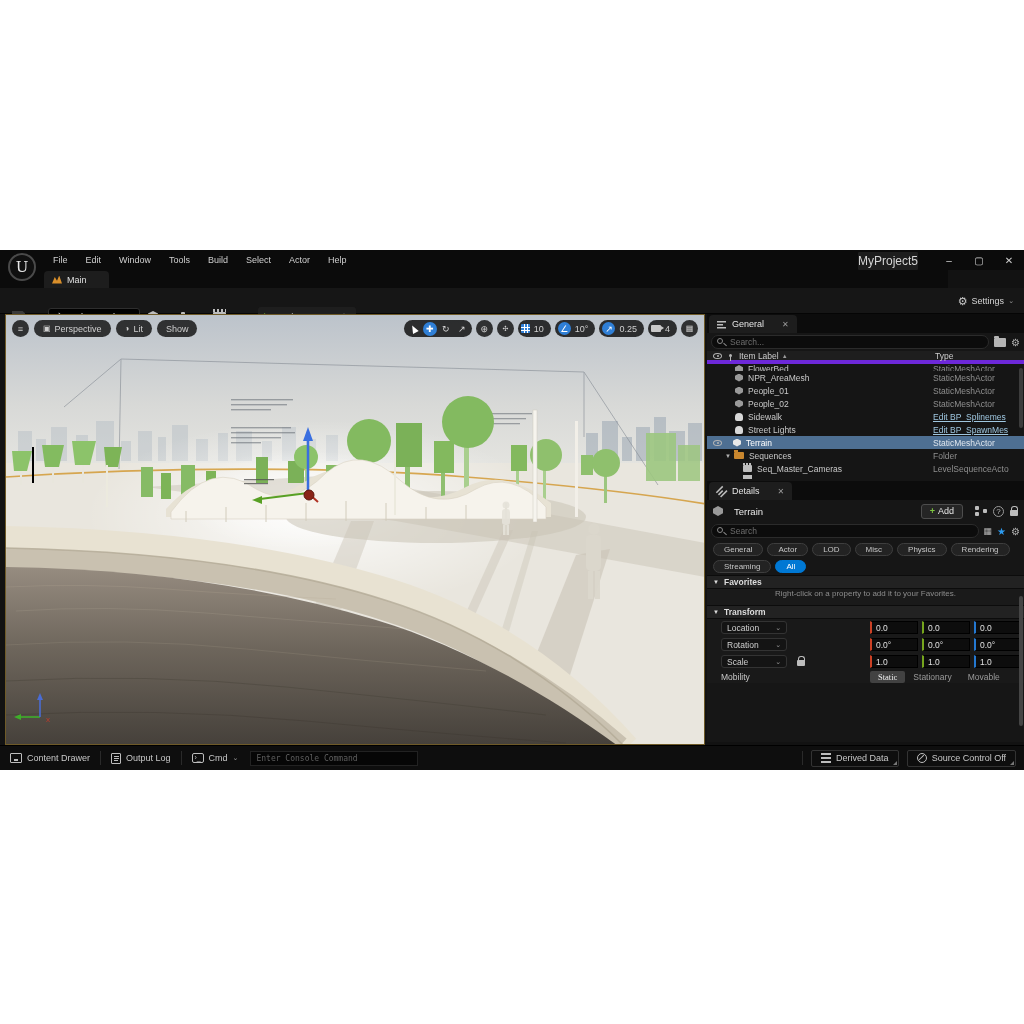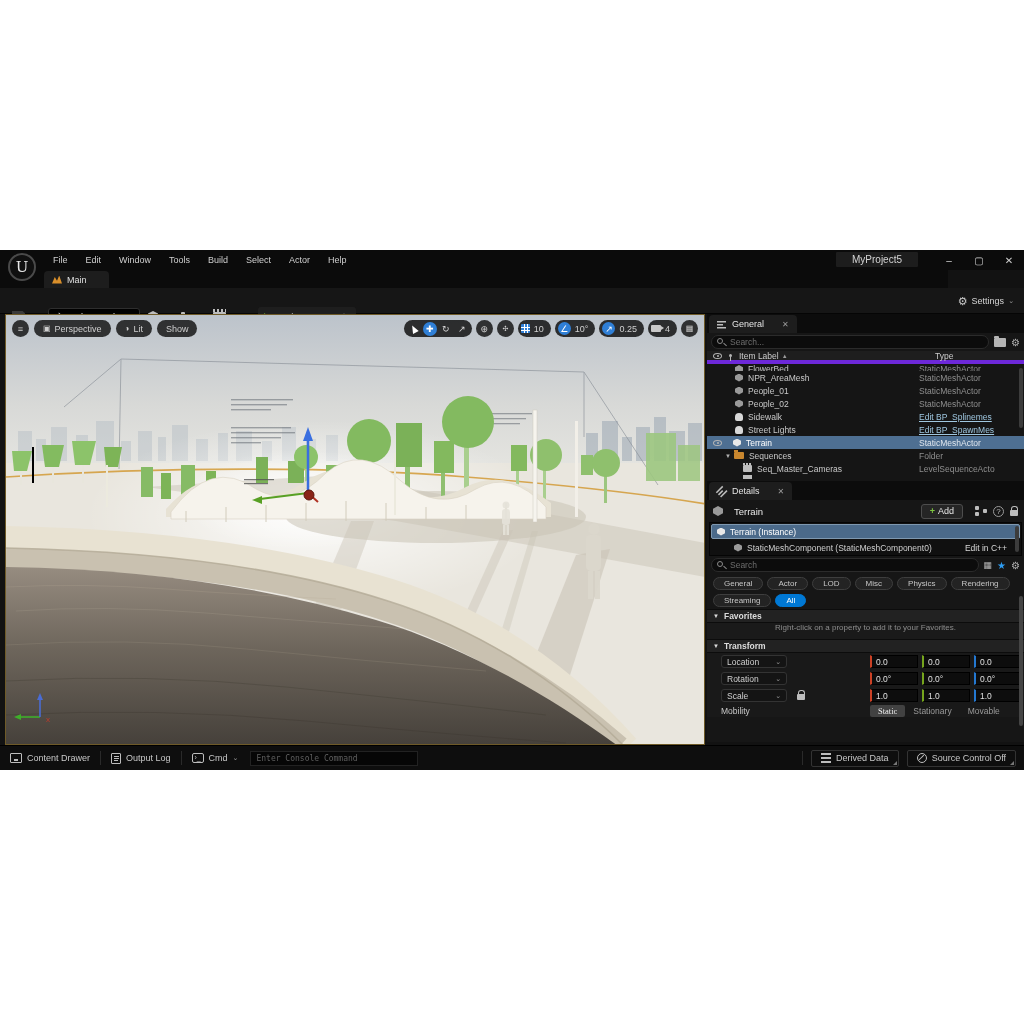--- a/index.html
+++ b/index.html
@@ -5,21 +5,21 @@
   * { margin:0; padding:0; box-sizing:border-box; }
   body { background:#ffffff; font-family:"Liberation Sans", sans-serif; }
   .stage { position:relative; width:1024px; height:1024px; background:#fff; overflow:hidden; }
   .window { position:absolute; left:0; top:250px; width:1024px; height:520px; background:#121212; color:#c0c0c0; font-size:9px; }
 
   
   .menubar { position:absolute; left:0; top:0; width:1024px; height:20px; background:#0b0b0b; }
   .ue-logo { position:absolute; left:8px; top:3px; width:28px; height:28px; border-radius:50%; background:#101010; border:2px solid #4a4a4a; color:#e8e8e8; text-align:center; line-height:25px; font-family:"DejaVu Serif", serif; font-size:15px; z-index:5; }
   .menus { position:absolute; left:44px; top:0; height:20px; display:flex; align-items:center; }
   .menu-item { padding:0 9px; color:#cfcfcf; font-size:9px; height:20px; line-height:20px; cursor:default; }
-  .proj-pill { position:absolute; right:106px; top:2px; background:#1d1d1d; border-radius:1px; padding:2px 16px; color:#d5d5d5; font-size:10px; }
+  .proj-pill { position:absolute; right:106px; top:2px; background:#1d1d1d; border-radius:1px; padding:2px 0; color:#d5d5d5; font-size:12px; }
   .win-btns { position:absolute; right:8px; top:0; height:20px; display:flex; align-items:center; gap:16px; color:#cfcfcf; font-size:10px; }
   .win-btn { width:14px; text-align:center; }
 
   
   .tabrow { position:absolute; left:0; top:20px; width:948px; height:18px; background:#0b0b0b; }
   .main-tab { position:absolute; left:44px; top:1px; height:17px; background:#1d1d1d; border-radius:4px 4px 0 0; display:flex; align-items:center; gap:5px; padding:0 22px 0 8px; color:#e0e0e0; }
   .levels-ico { width:10px; height:8px; background:#d98f2b; clip-path:polygon(0 100%,28% 20%,50% 65%,72% 0,100% 100%); }
 
   
   .toolbar { position:absolute; left:0; top:38px; width:1024px; height:26px; background:#161616; border-bottom:1px solid #050505; display:flex; align-items:center; }
@@ -88,21 +88,21 @@
   .outl-header { height:13px; background:#1e1e1e; display:flex; align-items:center; font-size:8.5px; color:#cdcdcd; border-bottom:4px solid #6d28d9; }
   .col-type { position:absolute; left:228px; }
   .eye { width:9px; height:6px; border:1px solid #b5b5b5; border-radius:50%; position:relative; display:inline-block; }
   .eye::after { content:""; position:absolute; left:2.5px; top:1px; width:2.5px; height:2.5px; background:#b5b5b5; border-radius:50%; }
   .pin { width:3px; height:3px; background:#b5b5b5; border-radius:50%; position:relative; display:inline-block; margin:0 3px; }
   .pin::after { content:""; position:absolute; left:1px; top:3px; width:1px; height:4px; background:#b5b5b5; }
 
   .outl-rows { position:relative; height:117px; overflow:hidden; background:#151515; }
   .orow { position:relative; height:13px; display:flex; align-items:center; font-size:8.5px; color:#c9c9c9; }
   .orow.sel { background:#4e6f92; color:#fff; }
-  .orow .typ { position:absolute; left:212px; color:#8f8f8f; width:86px; overflow:hidden; white-space:nowrap; }
+  .orow .typ { position:absolute; left:226px; color:#8f8f8f; width:86px; overflow:hidden; white-space:nowrap; }
   .orow.sel .typ { color:#dfe6ee; }
   .orow .typ.link { color:#9fc7e0; text-decoration:underline; }
   .mesh-ico { width:8px; height:8px; background:#9a9a9a; clip-path:polygon(50% 0,100% 28%,100% 72%,50% 100%,0 72%,0 28%); margin-right:5px; flex:0 0 auto; }
   .bpobj-ico { width:8px; height:8px; background:#d8d8d8; border-radius:50% 50% 2px 2px; margin-right:5px; flex:0 0 auto; }
   .folder-ico { width:10px; height:7px; background:#c8862e; border-radius:1px; position:relative; margin-right:5px; flex:0 0 auto; }
   .folder-ico::before { content:""; position:absolute; left:0; top:-2px; width:4px; height:2px; background:#c8862e; }
   .seq-ico { width:9px; height:7px; background:#bdbdbd; border-radius:1px; position:relative; margin-right:5px; flex:0 0 auto; }
   .seq-ico::before { content:""; position:absolute; left:0; top:-2px; width:9px; height:2px; background:repeating-linear-gradient(90deg,#bdbdbd 0 1.5px,#151515 1.5px 3px); }
   .tri { font-size:6px; color:#b0b0b0; margin-right:3px; }
   .statusrow { height:18px; background:#1f1f1f; display:flex; align-items:center; padding-left:8px; color:#b8b8b8; font-size:8.5px; border-top:1px solid #0a0a0a; }
@@ -598,32 +598,20 @@
             <span>Add</span>
           </div>
           <span class="bp-ico" style="margin-left:6px;">
             <i style="left:0;top:0;width:4px;height:4px;"></i>
               <i style="right:0;top:3px;width:4px;height:4px;"></i>
               <i style="left:0;bottom:0;width:4px;height:4px;"></i>
           </span>
           <span class="qmark">?</span>
           <span class="lock"></span>
         </div>
-        <div class="comp-tree">
-          <div class="comp-row1">
-            <span class="mesh-ico" style="background:#e8e8e8;"></span>
-            <span>Terrain (Instance)</span>
-          </div>
-          <div class="comp-row2">
-            <span class="mesh-ico"></span>
-            <span>StaticMeshComponent (StaticMeshComponent0)</span>
-            <span class="editcpp">Edit in C++</span>
-          </div>
-          <div class="cscroll"></div>
-        </div>
         <div class="searchrow">
           <div class="searchbox">
             <input placeholder="Search" style="">
             <span class="mag"></span>
           </div>
           <span class="sr-ico" style="font-size:9px;">▦</span>
           <span class="sr-ico" style="color:#2d9bf0;">★</span>
           <span class="sr-ico">⚙</span>
         </div>
         <div class="filters">

